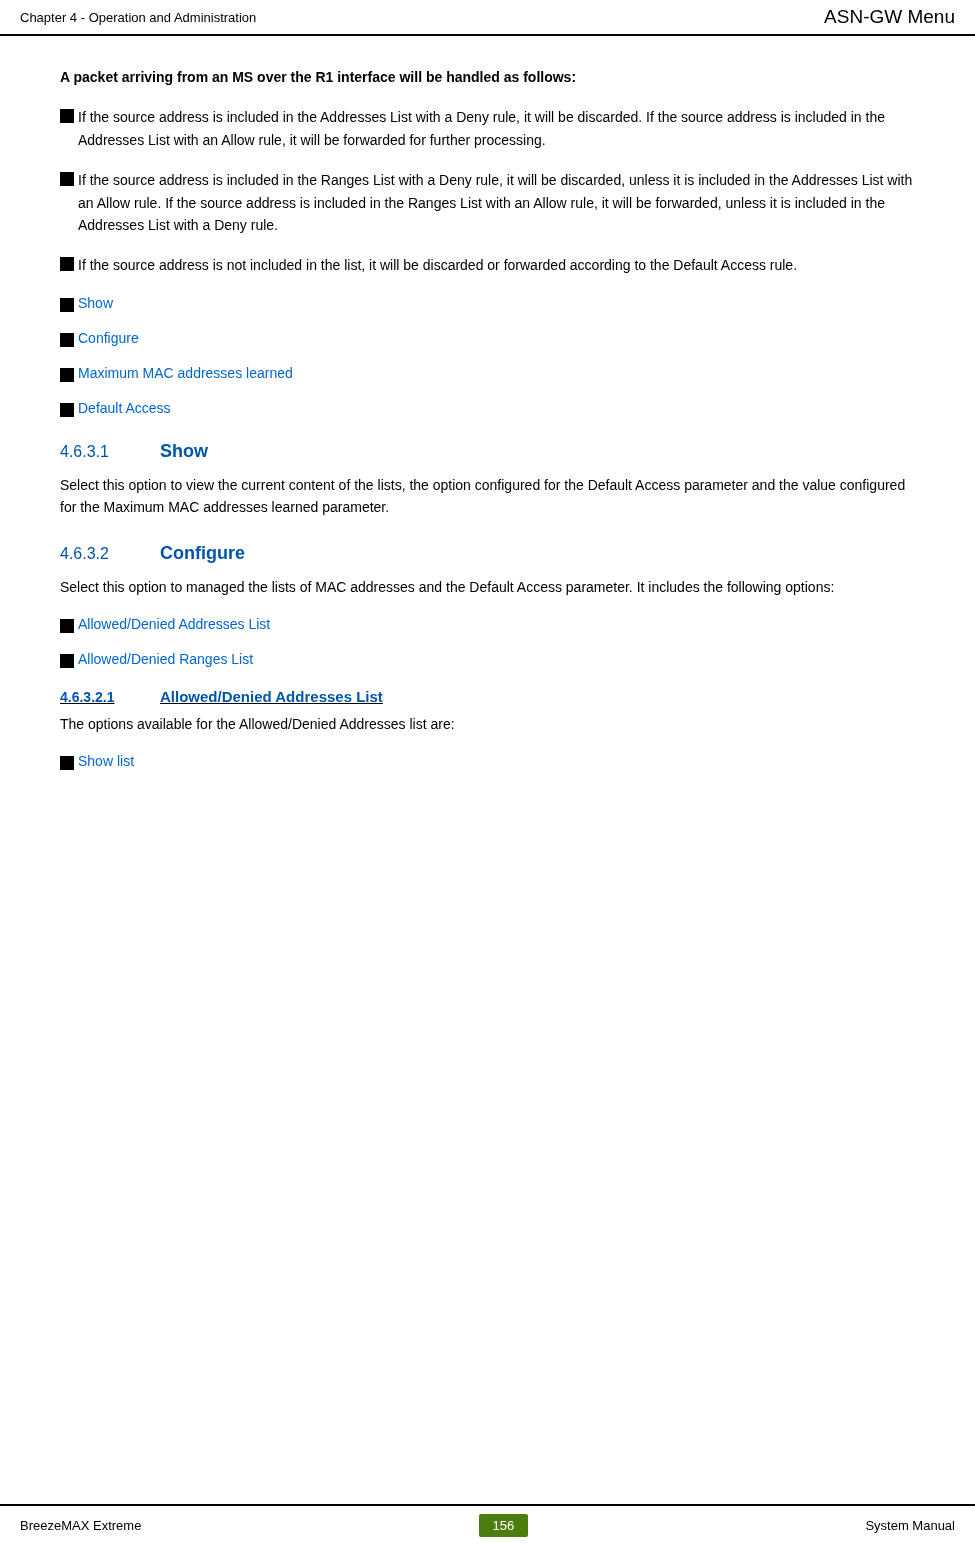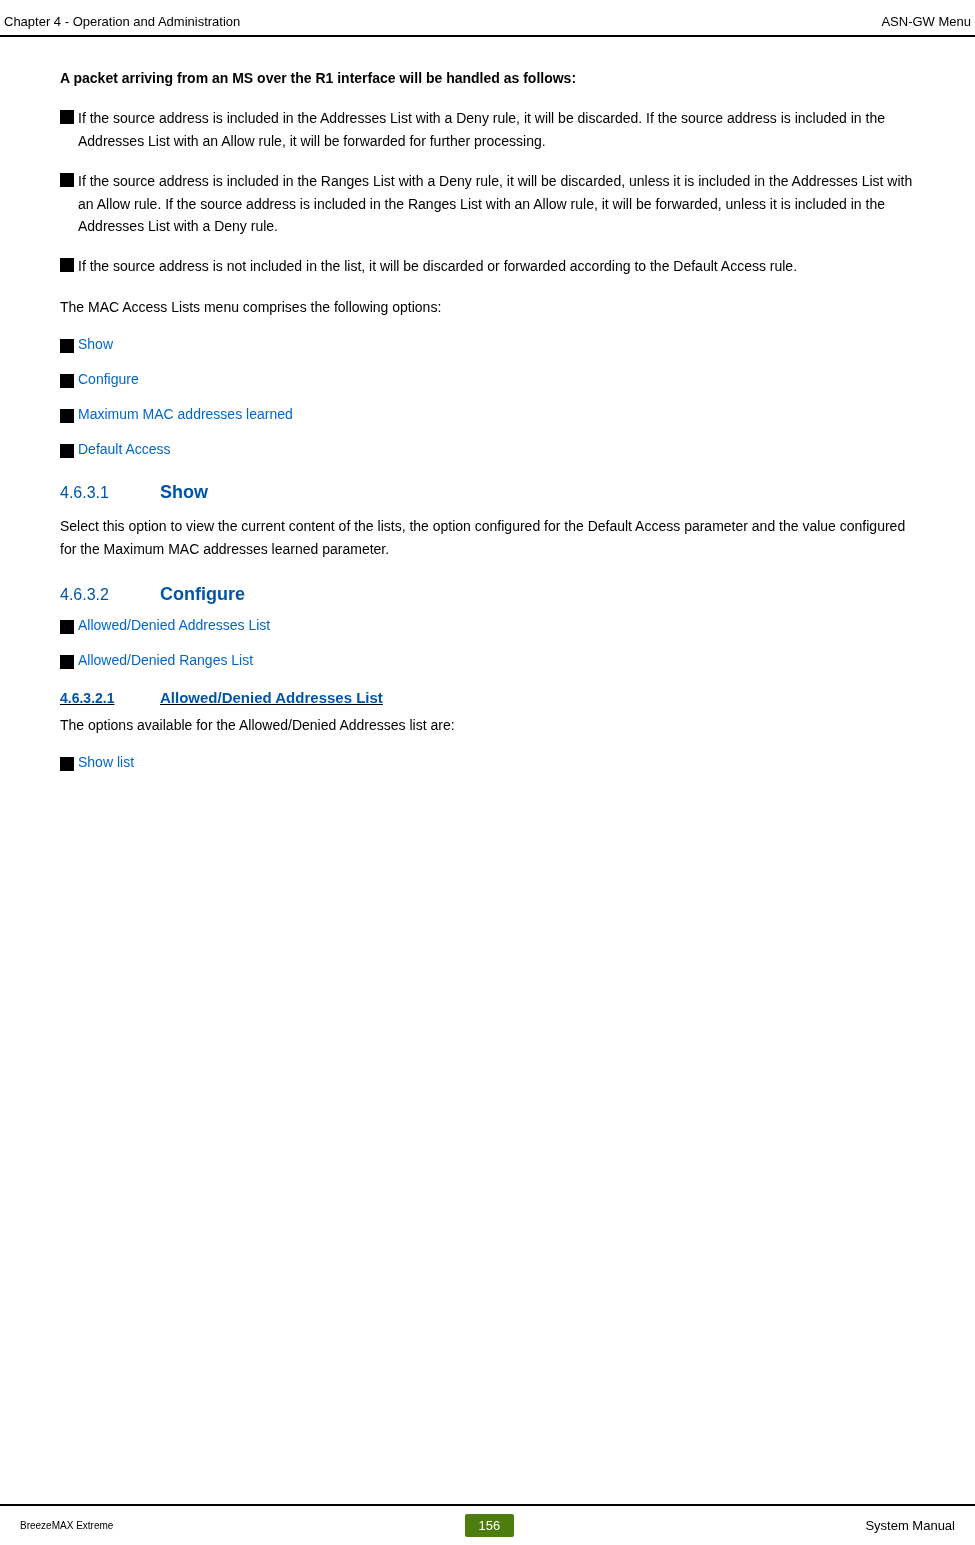--- a/index.html
+++ b/index.html
@@ -23,32 +23,31 @@
       display: flex;
       flex-direction: column;
     }
 
     
     .header-bar {
       display: flex;
       justify-content: space-between;
       align-items: center;
       border-bottom: 2px solid #000;
-      padding: 6px 4px;
+      padding: 6px 20px;
       background: #fff;
-      margin-top: 8px;
     }
 
     .header-chapter {
       font-size: 13px;
       color: #000;
     }
 
     .header-title {
-      font-size: 13px;
+      font-size: 19px;
       color: #000;
     }
 
     
     .main-content {
       flex: 1;
       padding: 30px 60px 20px 60px;
     }
 
     .intro-paragraph {
@@ -147,21 +146,21 @@
     .footer-bar {
       display: flex;
       justify-content: space-between;
       align-items: center;
       border-top: 2px solid #000;
       padding: 8px 20px;
       margin-top: auto;
     }
 
     .footer-left {
-      font-size: 10px;
+      font-size: 13px;
       color: #000;
     }
 
     .footer-center {
       background: #4d7c0f;
       color: #fff;
       padding: 4px 14px;
       font-size: 13px;
       border-radius: 2px;
     }
@@ -193,21 +192,20 @@
     <div class="bullet-section">
       <div class="bullet-icon"></div>
       <span class="bullet-text">If the source address is included in the Ranges List with a Deny rule, it will be discarded, unless it is included in the Addresses List with an Allow rule. If the source address is included in the Ranges List with an Allow rule, it will be forwarded, unless it is included in the Addresses List with a Deny rule.</span>
     </div>
 
     <div class="bullet-section">
       <div class="bullet-icon"></div>
       <span class="bullet-text">If the source address is not included in the list, it will be discarded or forwarded according to the Default Access rule.</span>
     </div>
 
-    <p class="section-intro">The MAC Access Lists menu comprises the following options:</p>
 
     <div class="bullet-section">
       <div class="bullet-icon"></div>
       <a class="bullet-link">Show</a>
     </div>
 
     <div class="bullet-section">
       <div class="bullet-icon"></div>
       <a class="bullet-link">Configure</a>
     </div>
@@ -225,20 +223,21 @@
     <div class="section-heading">
       <span class="section-number">4.6.3.1</span>
       <span class="section-title">Show</span>
     </div>
     <p class="section-body">Select this option to view the current content of the lists, the option configured for the Default Access parameter and the value configured for the Maximum MAC addresses learned parameter.</p>
 
     <div class="section-heading">
       <span class="section-number">4.6.3.2</span>
       <span class="section-title">Configure</span>
     </div>
+    <p class="section-body">Select this option to managed the lists of MAC addresses and the Default Access parameter. It includes the following options:</p>
 
     <div class="bullet-section">
       <div class="bullet-icon"></div>
       <a class="bullet-link">Allowed/Denied Addresses List</a>
     </div>
 
     <div class="bullet-section">
       <div class="bullet-icon"></div>
       <a class="bullet-link">Allowed/Denied Ranges List</a>
     </div>

